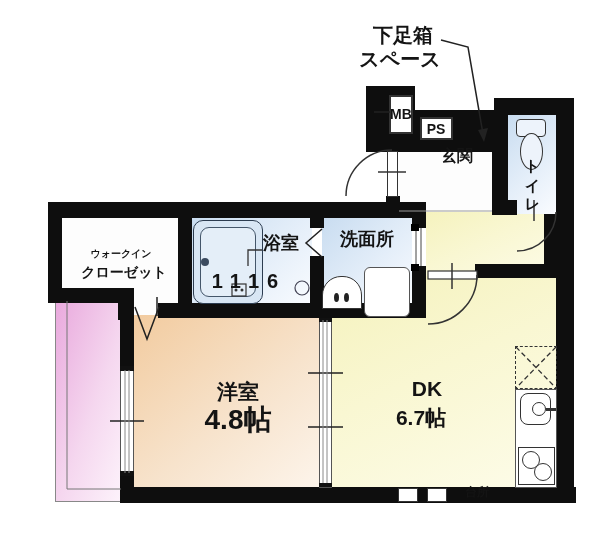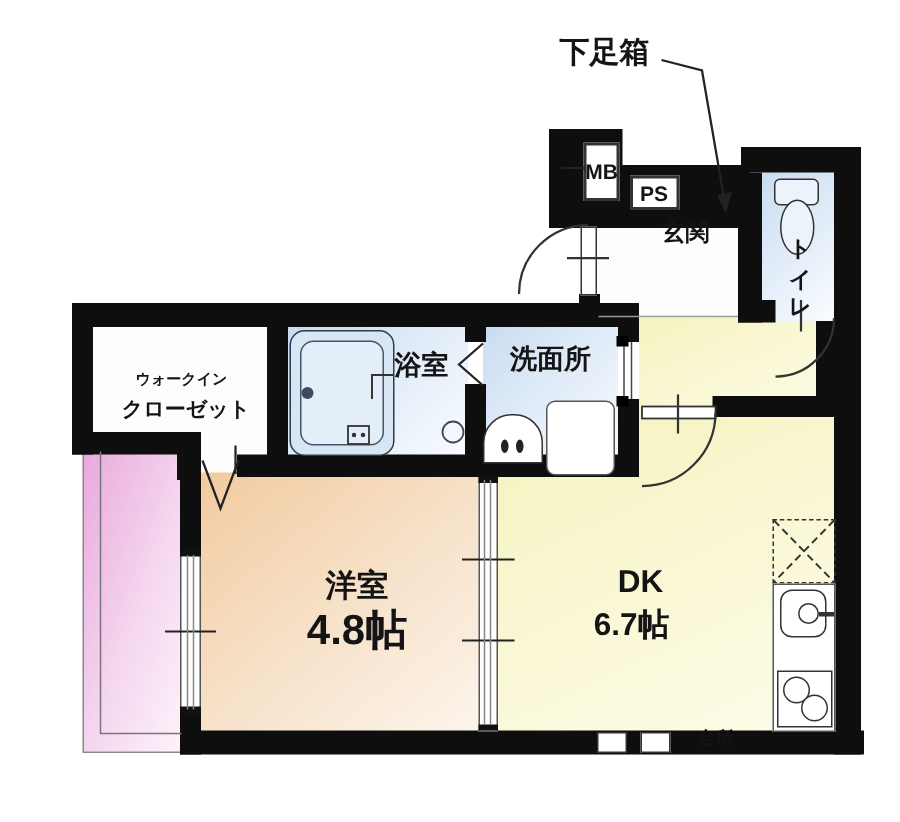--- a/index.html
+++ b/index.html
@@ -132,28 +132,30 @@
     <path d="M 262 250 L 248 250 L 248 266" fill="none" stroke="#333" stroke-width="1.3"></path>
     <rect x="232" y="284" width="14" height="12" fill="none" stroke="#333" stroke-width="1.2"></rect>
     <circle cx="236" cy="290" r="1.5" fill="#333"></circle>
     <circle cx="242" cy="290" r="1.5" fill="#333"></circle>
     <circle cx="302" cy="288" r="7" fill="none" stroke="#445" stroke-width="1.2"></circle>
 
     <path d="M 67 301 L 67 489 L 121 489" fill="none" stroke="#777" stroke-width="1"></path>
   </svg>
 
   <div class="lbl" style="left:403px;top:35px;font-size:20px;">下足箱</div>
+  <div class="lbl" style="left:400px;top:59px;font-size:20px;">スペース</div>
 
   <div class="lbl" style="left:401px;top:114px;font-size:14px;font-weight:700;">MB</div>
   <div class="lbl" style="left:436px;top:129px;font-size:14px;font-weight:700;">PS</div>
 
   <div class="lbl" style="left:457px;top:156px;font-size:16px;">玄関</div>
   <div class="lbl vert" style="left:533px;top:178px;font-size:15px;">トイレ</div>
   <div class="lbl" style="left:367px;top:239px;font-size:18px;">洗面所</div>
   <div class="lbl" style="left:281px;top:243px;font-size:18px;">浴室</div>
+  <div class="lbl" style="left:249px;top:281px;font-size:20px;letter-spacing:8px;">1116</div>
 
   <div class="lbl" style="left:121px;top:254px;font-size:10px;">ウォークイン</div>
   <div class="lbl" style="left:124px;top:272px;font-size:14px;">クローゼット</div>
 
 
   <div class="lbl" style="left:238px;top:391px;font-size:21px;">洋室</div>
   <div class="lbl" style="left:238px;top:420px;font-size:28px;">4.8帖</div>
 
   <div class="lbl" style="left:427px;top:388px;font-size:21px;font-weight:700;">DK</div>
   <div class="lbl" style="left:421px;top:417px;font-size:21px;">6.7帖</div>

